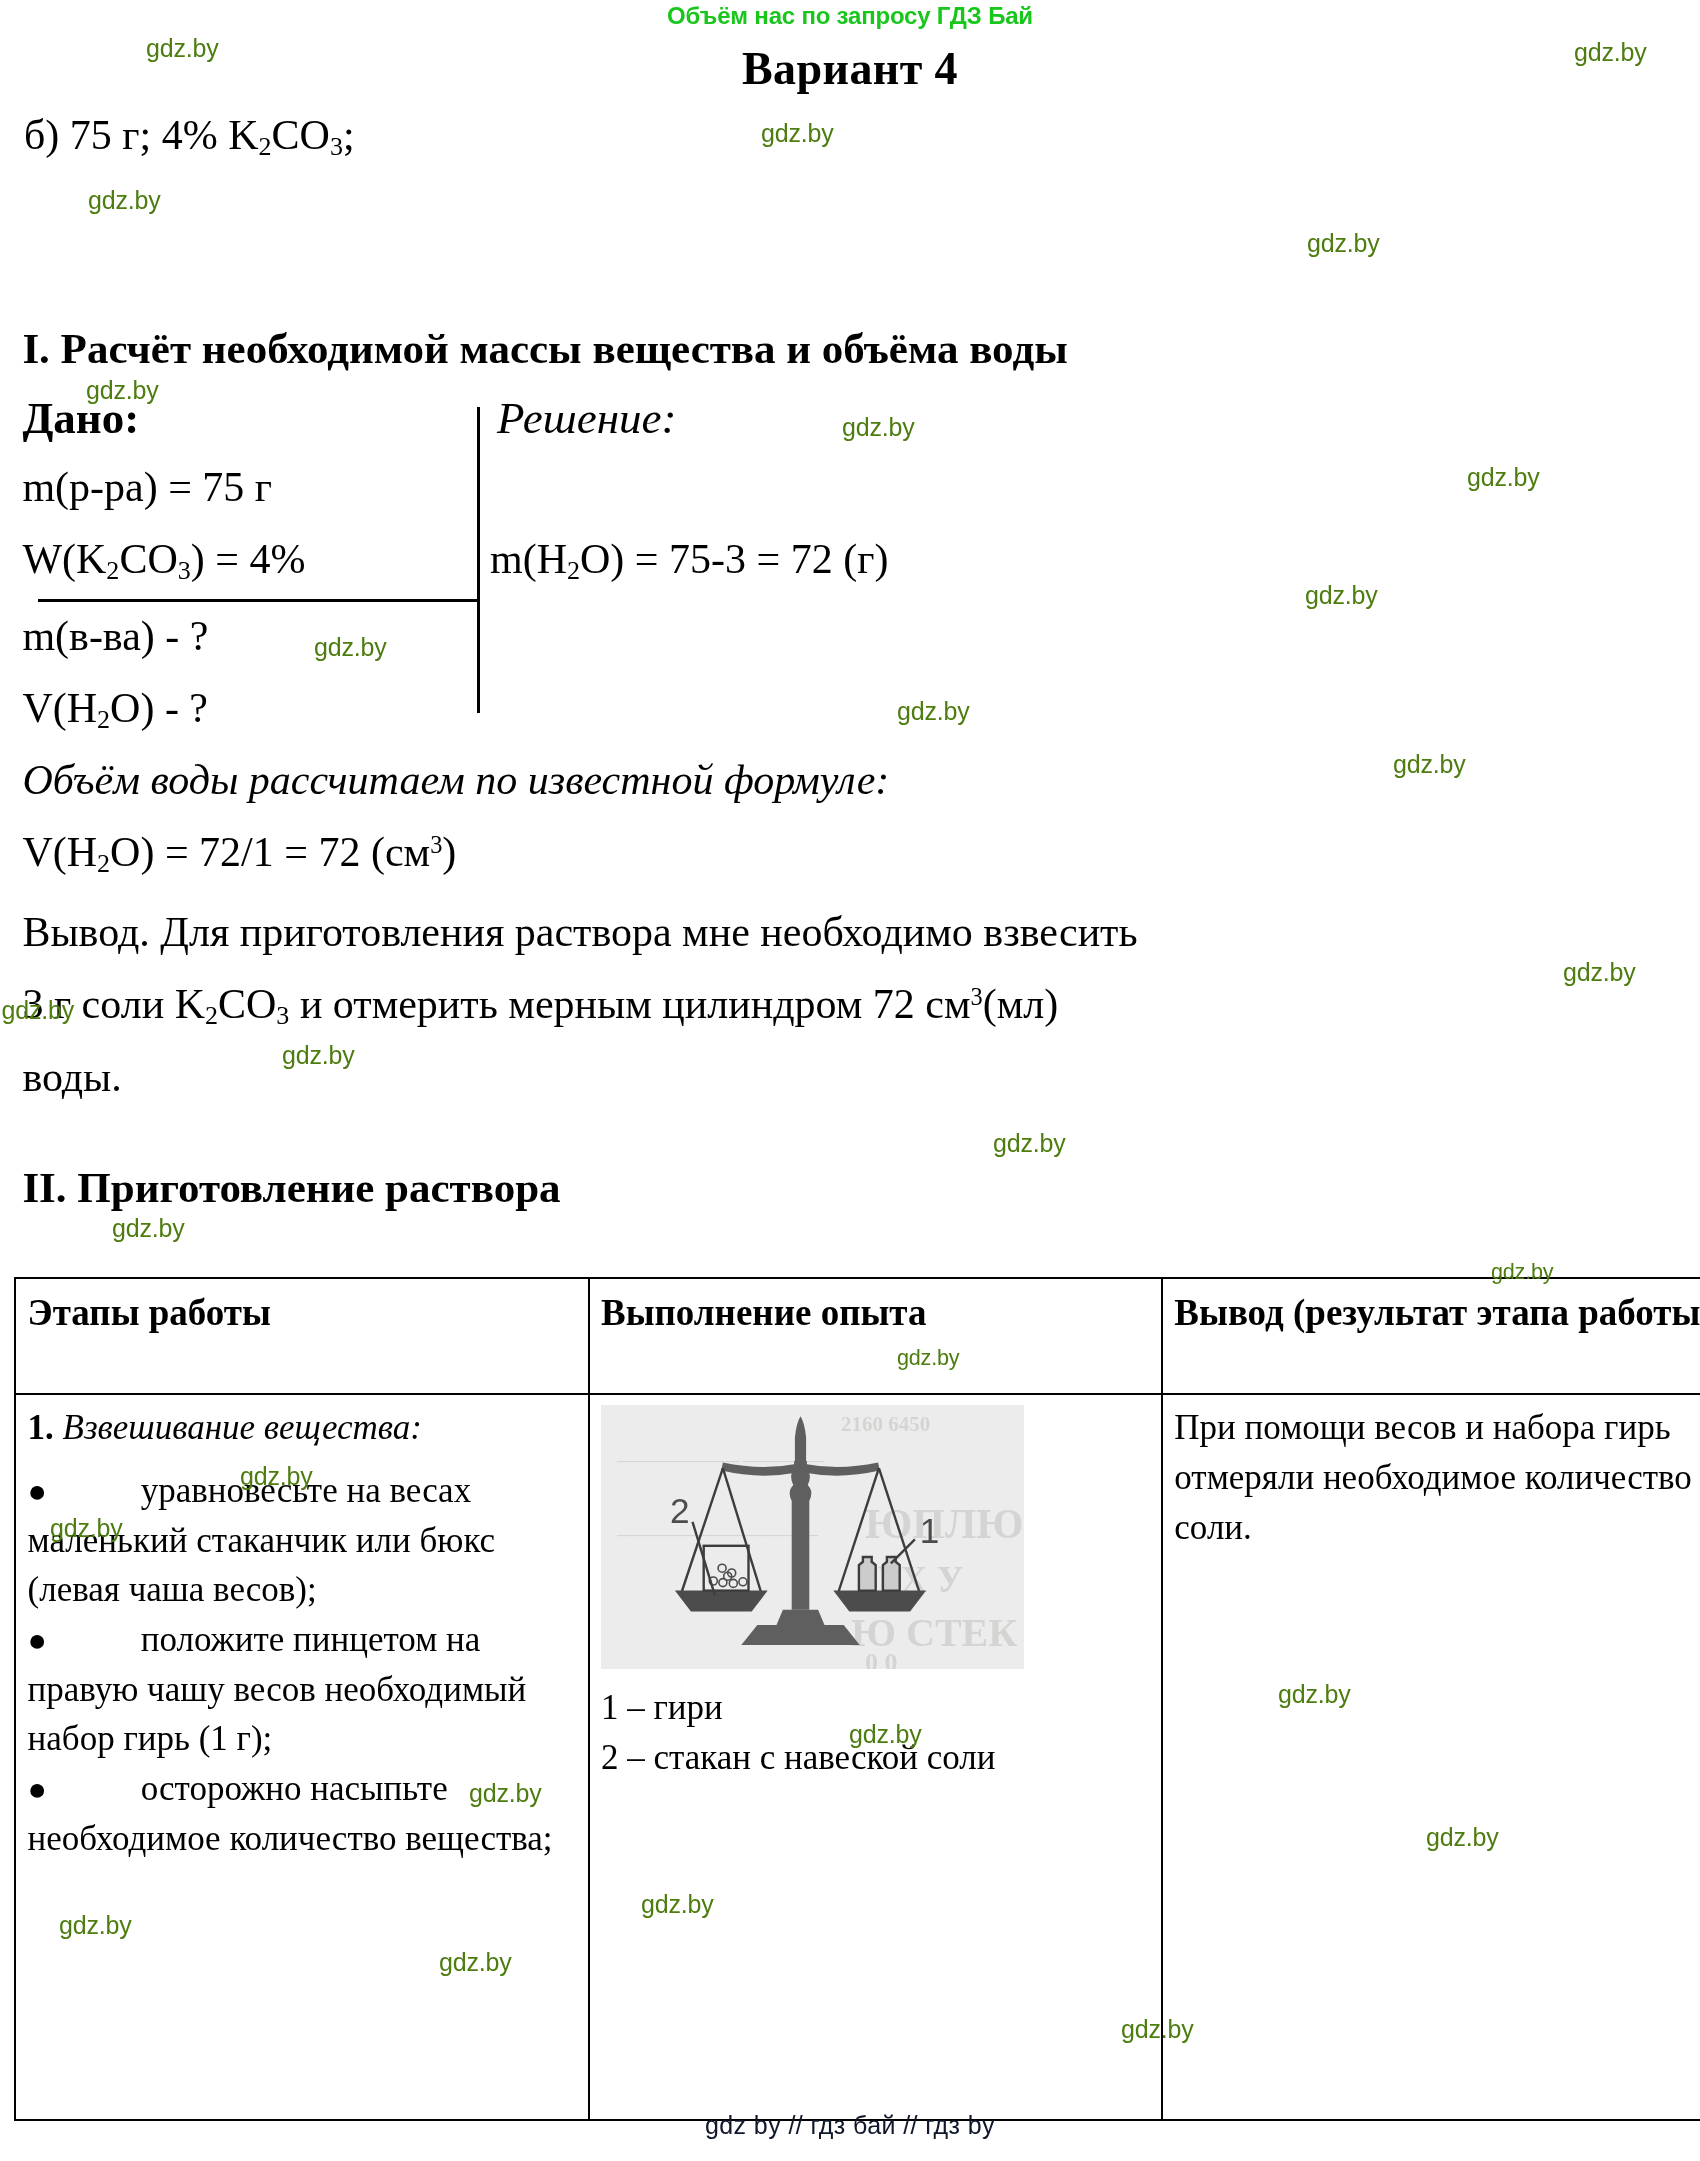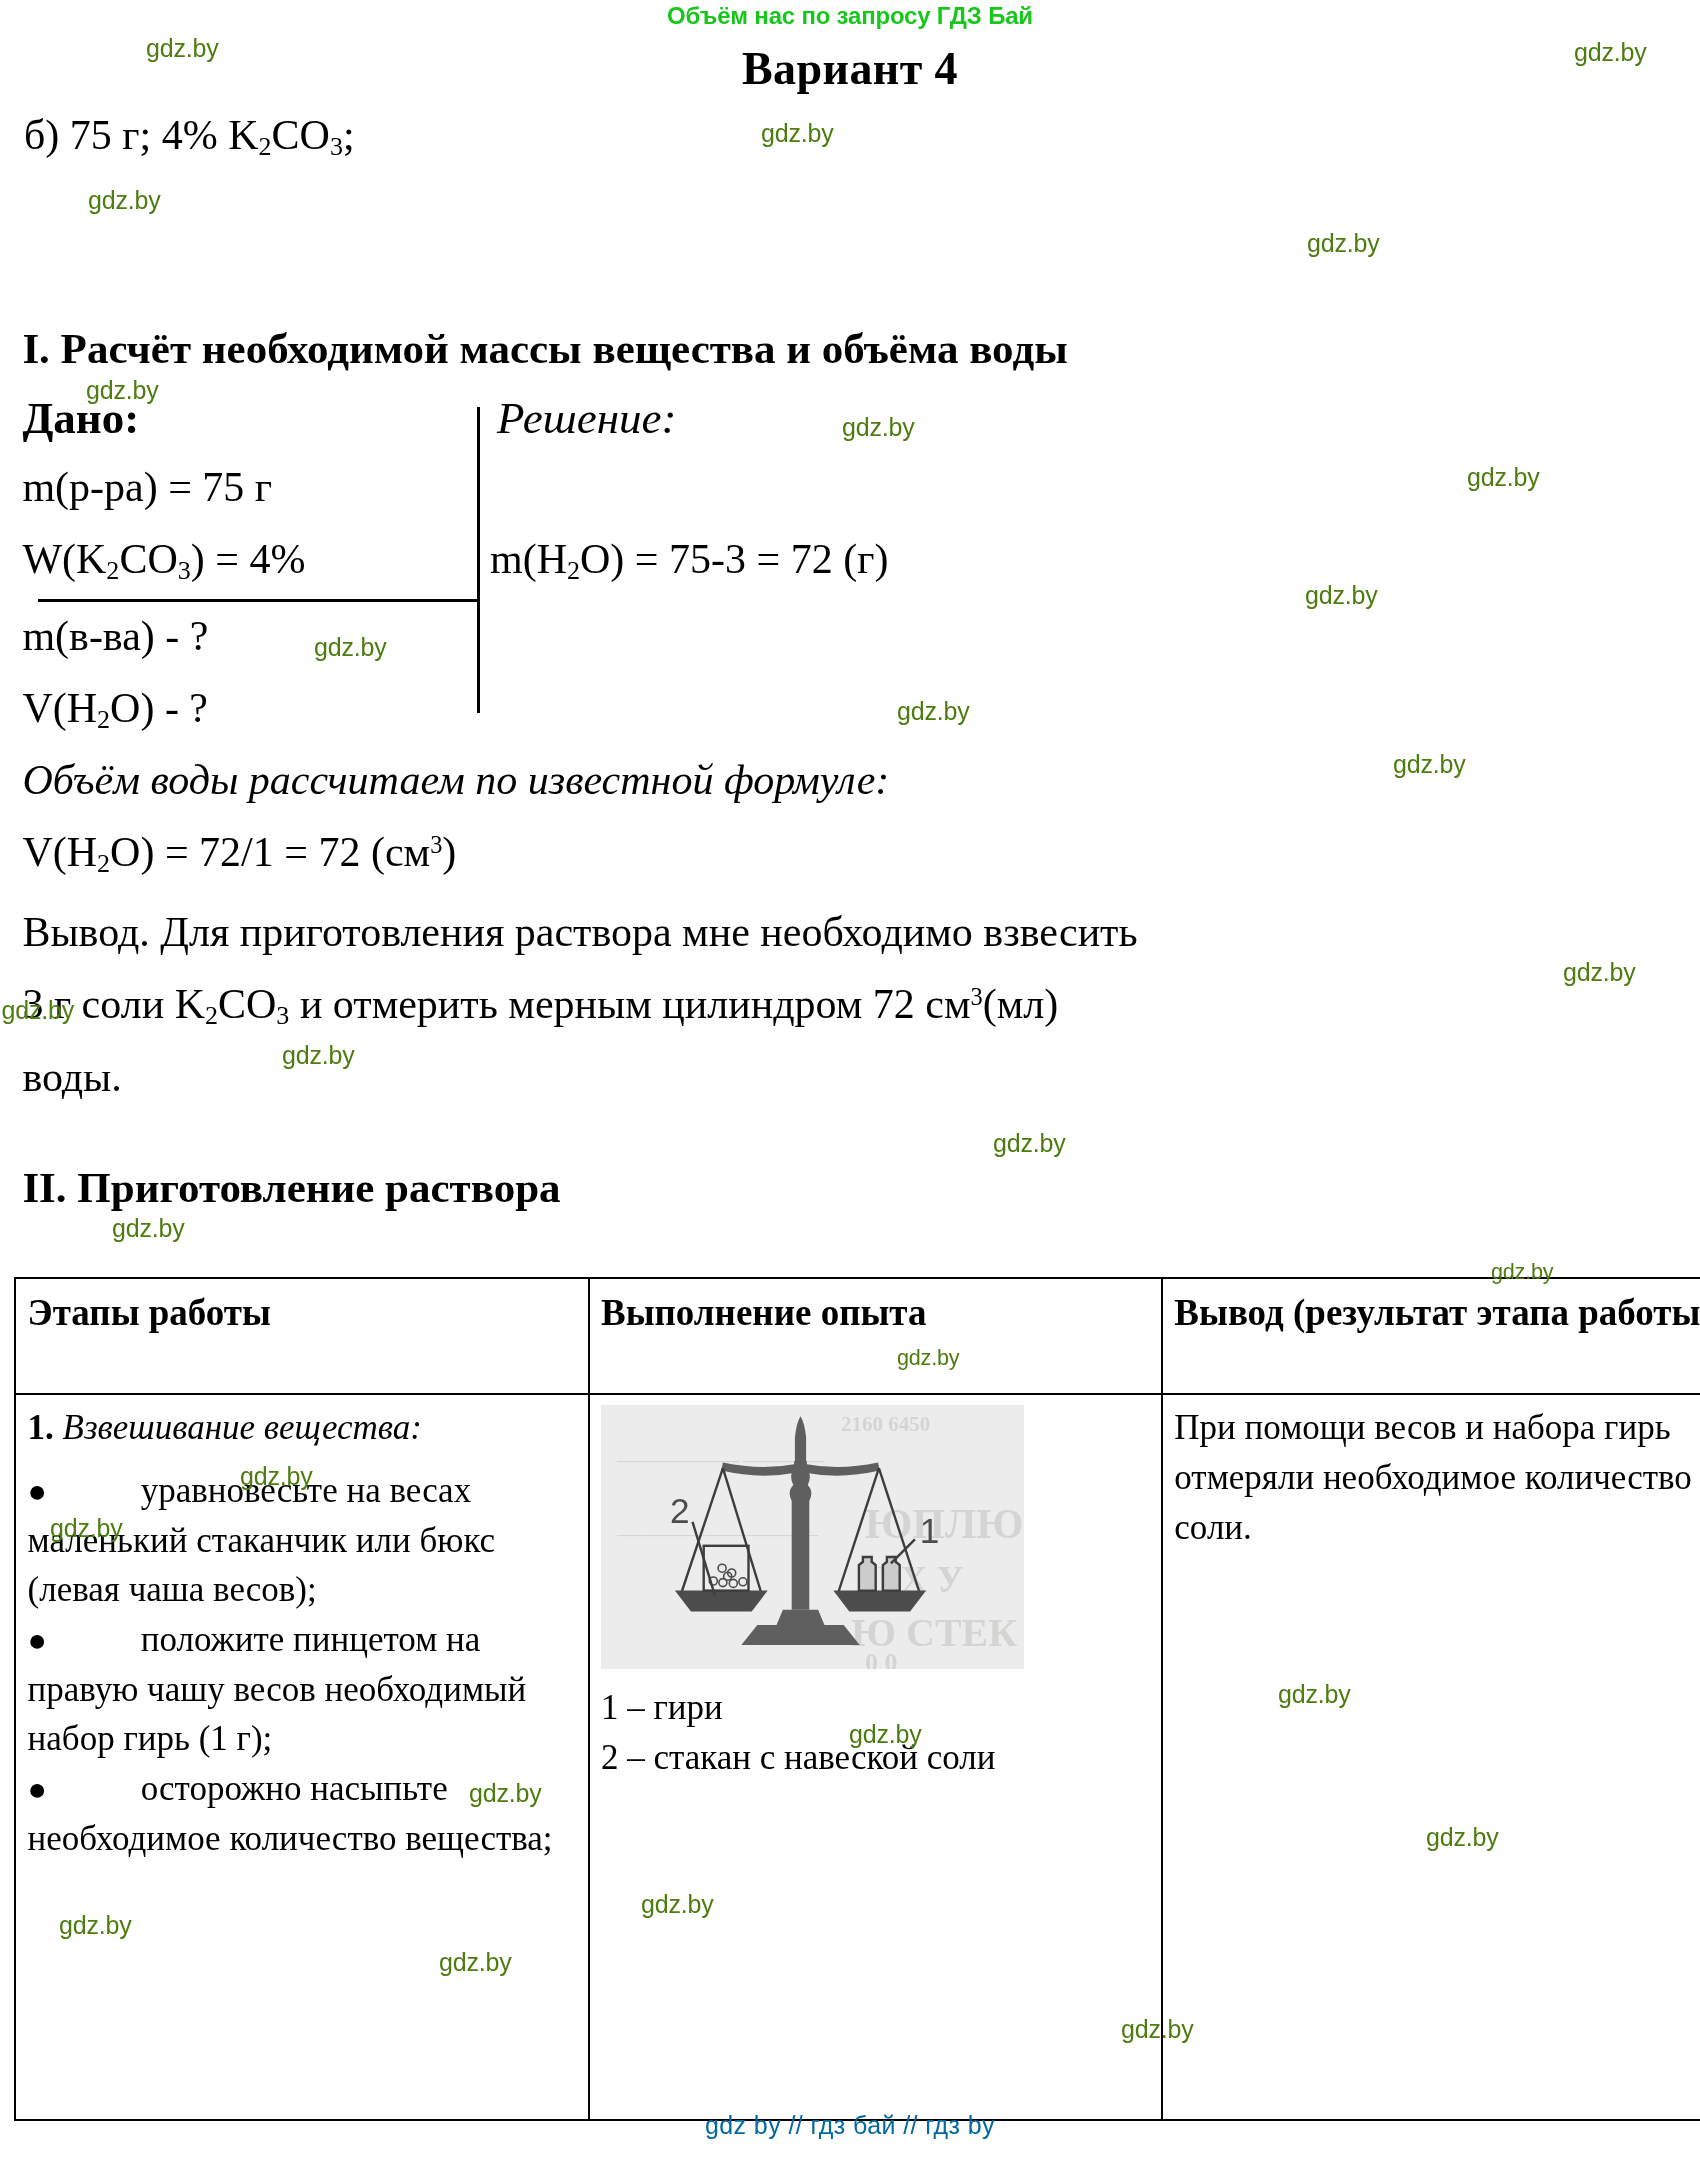--- a/index.html
+++ b/index.html
@@ -141,21 +141,21 @@
 
   
   .footer {
     position: absolute;
     top: 2111px;
     left: 0;
     width: 1700px;
     text-align: center;
     font-family: "Liberation Sans", sans-serif;
     font-size: 25px;
-    color: #0369a1;
+    color: #0f172a;
     letter-spacing: 0.4px;
   }
 </style>
 </head>
 <body>
 
 <div class="page">
 
   <div class="promo">Объём нас по запросу ГДЗ Бай</div>
 

